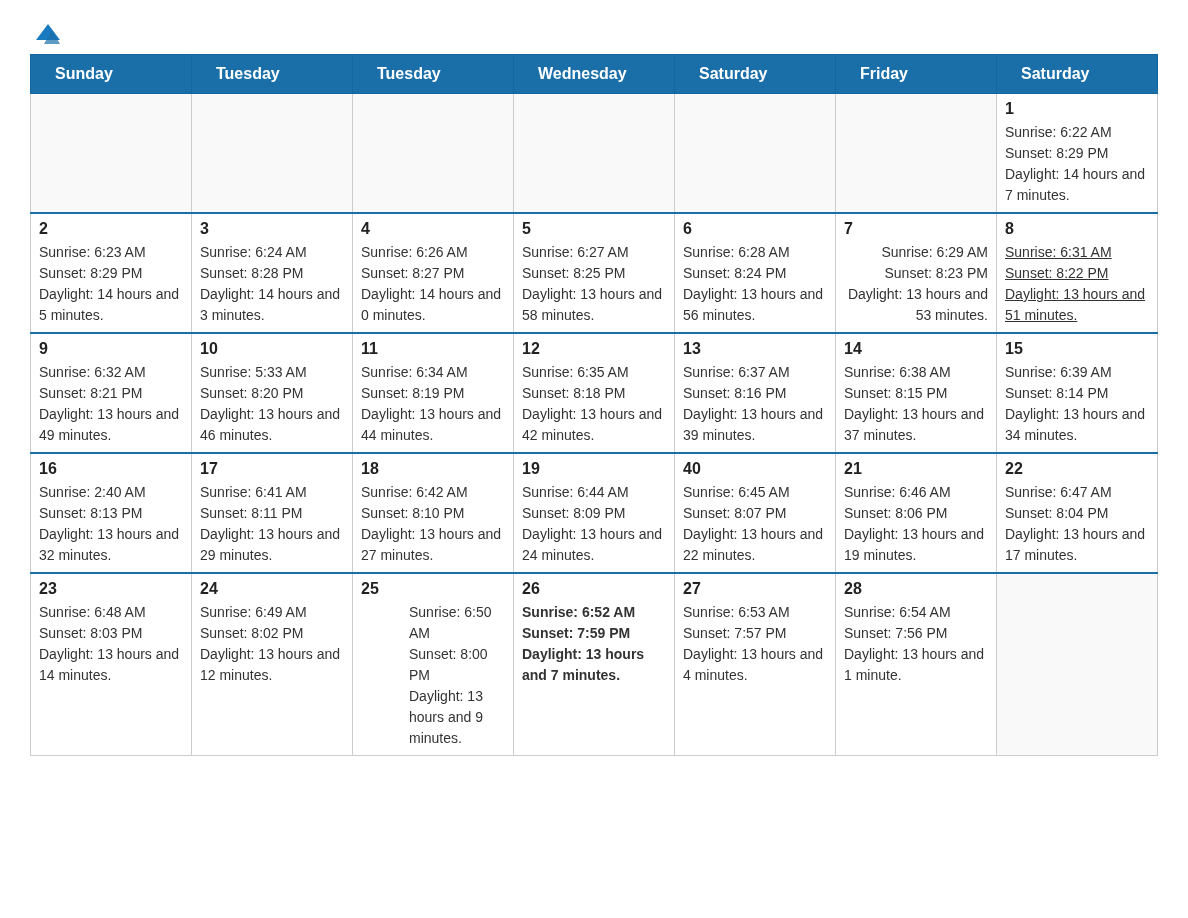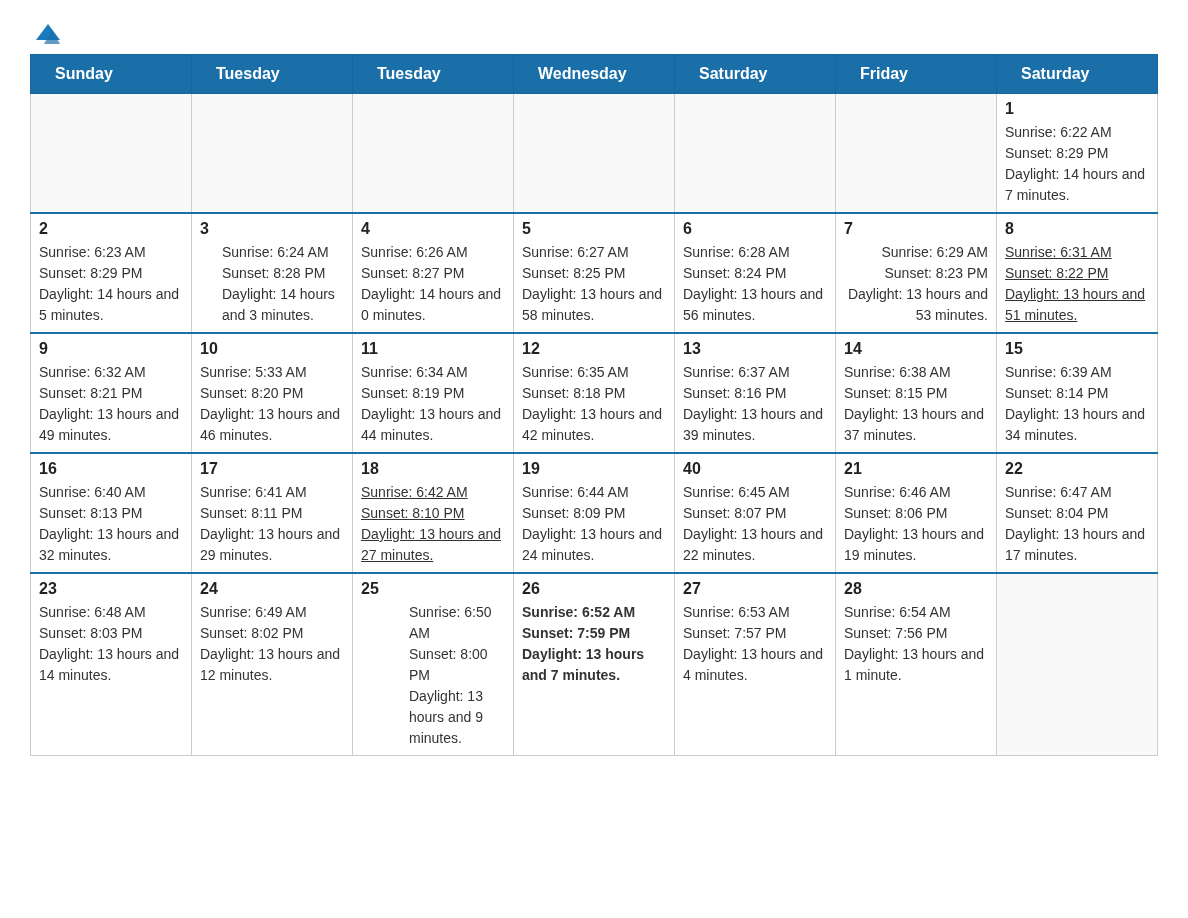--- a/index.html
+++ b/index.html
@@ -140,21 +140,21 @@
       </tr>
       <tr>
         <td>
           <div class="day-number">2</div>
           <div class="day-info" style="white-space: pre-line;">Sunrise: 6:23 AM
 Sunset: 8:29 PM
 Daylight: 14 hours and 5 minutes.</div>
         </td>
         <td>
           <div class="day-number">3</div>
-          <div class="day-info" style="white-space: pre-line; margin-left: 22px;">Sunrise: 6:24 AM
+          <div class="day-info" style="white-space: pre-line;">Sunrise: 6:24 AM
 Sunset: 8:28 PM
 Daylight: 14 hours and 3 minutes.</div>
         </td>
         <td>
           <div class="day-number">4</div>
           <div class="day-info" style="white-space: pre-line;">Sunrise: 6:26 AM
 Sunset: 8:27 PM
 Daylight: 14 hours and 0 minutes.</div>
         </td>
         <td>
@@ -222,33 +222,33 @@
         <td>
           <div class="day-number">15</div>
           <div class="day-info" style="white-space: pre-line;">Sunrise: 6:39 AM
 Sunset: 8:14 PM
 Daylight: 13 hours and 34 minutes.</div>
         </td>
       </tr>
       <tr>
         <td>
           <div class="day-number">16</div>
-          <div class="day-info" style="white-space: pre-line;">Sunrise: 6:40 AM
+          <div class="day-info" style="white-space: pre-line;">Sunrise: 2:40 AM
 Sunset: 8:13 PM
 Daylight: 13 hours and 32 minutes.</div>
         </td>
         <td>
           <div class="day-number">17</div>
           <div class="day-info" style="white-space: pre-line;">Sunrise: 6:41 AM
 Sunset: 8:11 PM
 Daylight: 13 hours and 29 minutes.</div>
         </td>
         <td>
           <div class="day-number">18</div>
-          <div class="day-info" style="white-space: pre-line; text-decoration: underline;">Sunrise: 6:42 AM
+          <div class="day-info" style="white-space: pre-line;">Sunrise: 6:42 AM
 Sunset: 8:10 PM
 Daylight: 13 hours and 27 minutes.</div>
         </td>
         <td>
           <div class="day-number">19</div>
           <div class="day-info" style="white-space: pre-line;">Sunrise: 6:44 AM
 Sunset: 8:09 PM
 Daylight: 13 hours and 24 minutes.</div>
         </td>
         <td>

